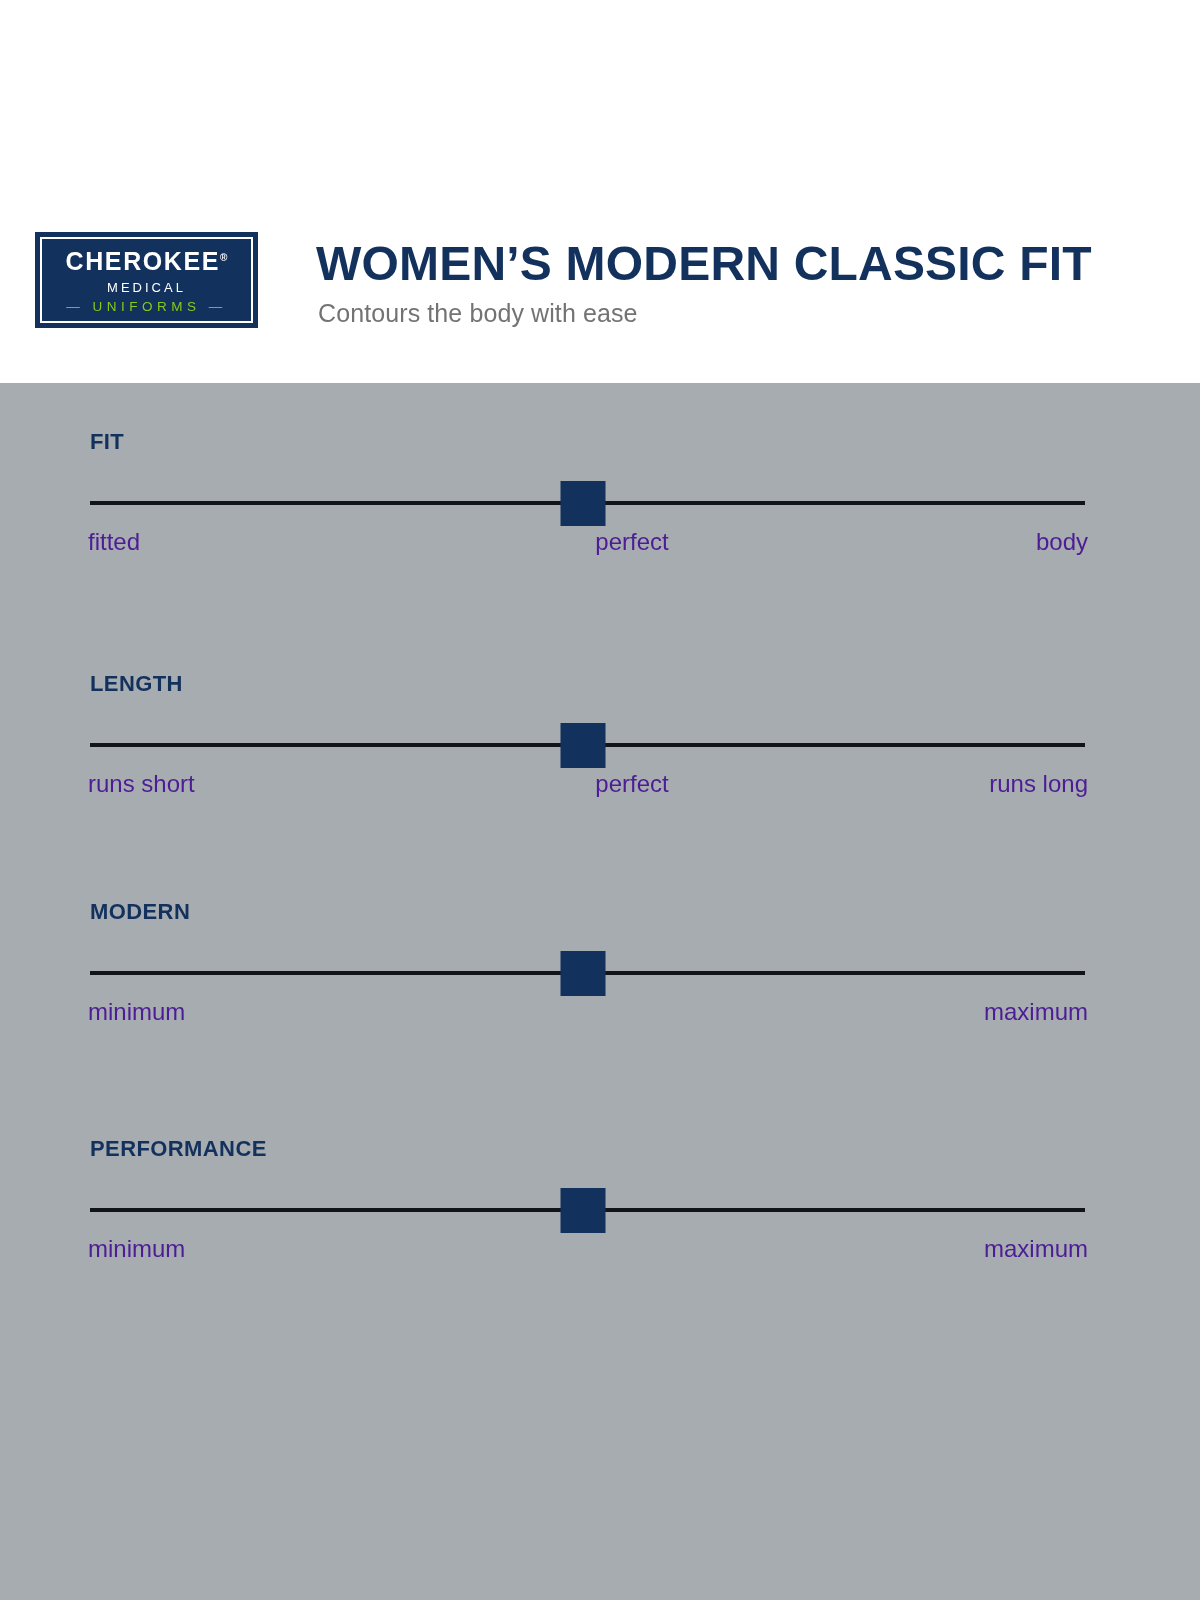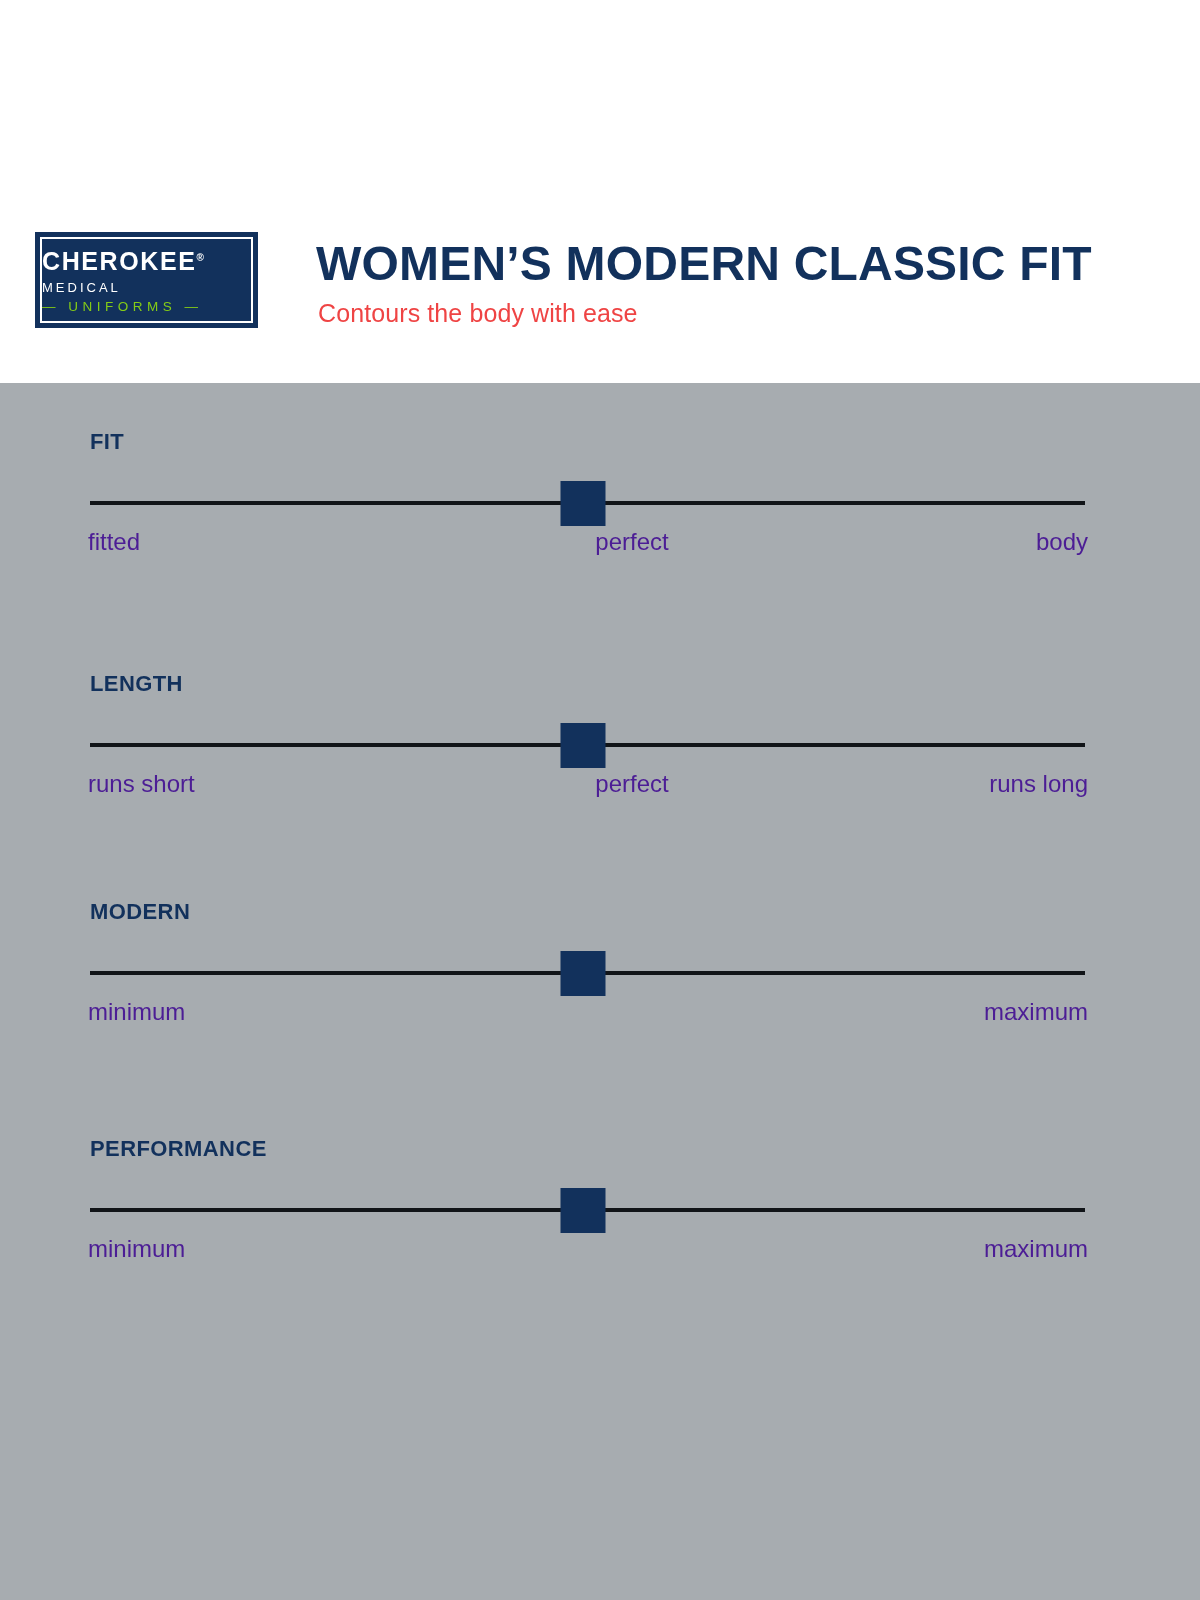--- a/index.html
+++ b/index.html
@@ -40,20 +40,21 @@
     padding: 5px;
     box-sizing: border-box;
   }
   .logo-inner {
     width: 100%;
     height: 100%;
     border: 2px solid #ffffff;
     box-sizing: border-box;
     display: flex;
     flex-direction: column;
+    align-items: center;
     justify-content: center;
     padding-top: 2px;
   }
   .logo-brand {
     color: #ffffff;
     font-size: 25px;
     font-weight: bold;
     letter-spacing: 1.6px;
     line-height: 1;
     white-space: nowrap;
@@ -88,21 +89,21 @@
     font-size: 48px;
     font-weight: bold;
     letter-spacing: 0.2px;
     line-height: 1.1;
     white-space: nowrap;
   }
   .header-subtitle {
     position: absolute;
     left: 318px;
     top: 298px;
-    color: #ef4444;
+    color: #737373;
     font-size: 25px;
     font-weight: normal;
     letter-spacing: 0.1px;
     line-height: 1.2;
     white-space: nowrap;
   }
 
   
   .panel {
     position: absolute;

